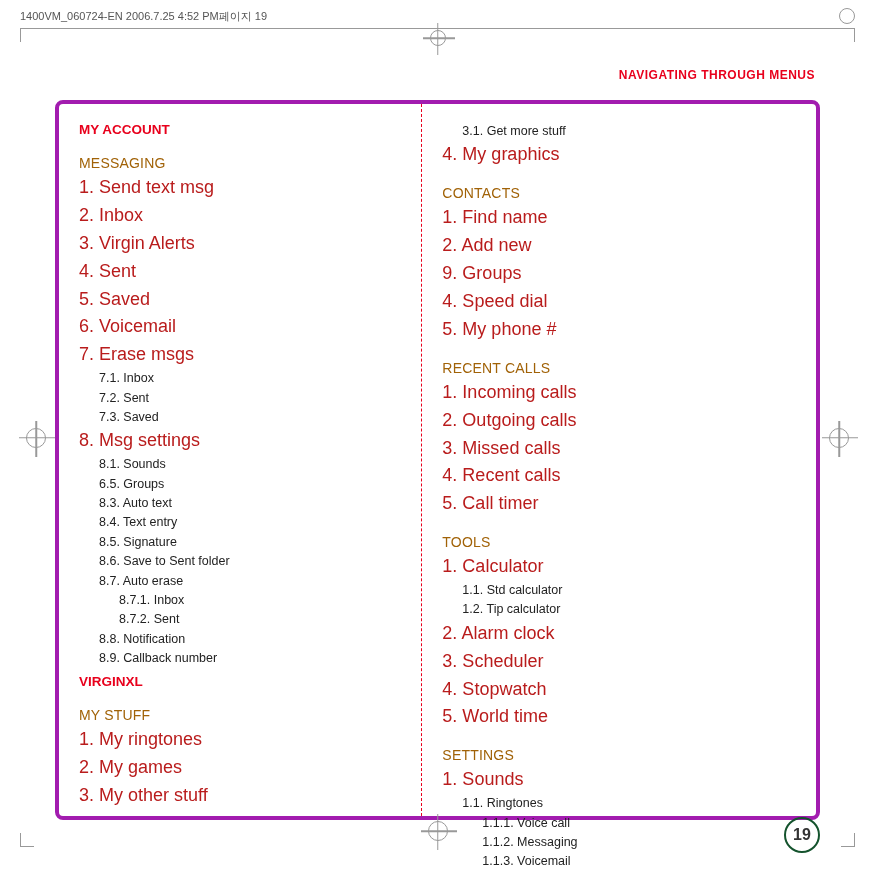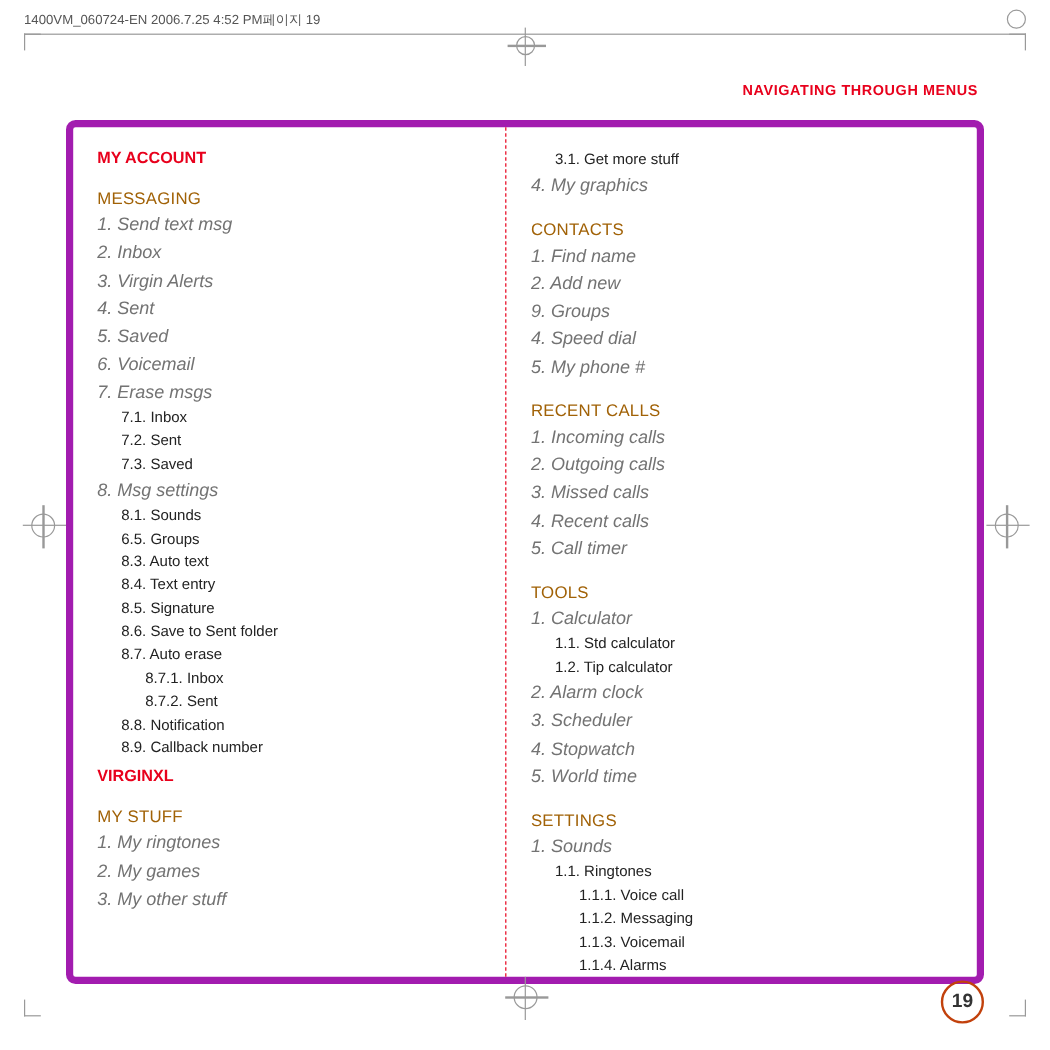--- a/index.html
+++ b/index.html
@@ -66,21 +66,21 @@
       text-transform: uppercase;
     }
 
     
     .main-box {
       position: absolute;
       top: 100px;
       left: 55px;
       right: 55px;
       bottom: 55px;
-      border: 6px solid #a21caf;
+      border: 4px solid #a21caf;
       border-radius: 8px;
       display: flex;
     }
 
     
     .left-col {
       width: 48%;
       padding: 18px 16px 18px 20px;
       border-right: 1.5px dashed #e8001c;
     }
@@ -108,25 +108,24 @@
     
     .category-heading {
       font-size: 13.5px;
       font-weight: 900;
       color: #e8001c;
       margin-bottom: 2px;
       text-transform: uppercase;
     }
 
     .menu-item {
-      font-size: 15px;
-      color: #737373;
+      font-size: 18px;
+      color: #b91c1c;
       line-height: 1.55;
       padding-left: 0;
-      font-style: italic;
     }
     .menu-item-indent1 {
       font-size: 12.5px;
       color: #222;
       line-height: 1.55;
       padding-left: 20px;
     }
     .menu-item-indent2 {
       font-size: 12.5px;
       color: #222;
@@ -136,21 +135,21 @@
 
     .spacer { height: 6px; }
 
     
     .page-number-box {
       position: absolute;
       bottom: 22px;
       right: 55px;
       width: 36px;
       height: 36px;
-      border: 2px solid #c2410c;
+      border: 2px solid #14532d;
       border-radius: 50%;
       display: flex;
       align-items: center;
       justify-content: center;
       font-size: 16px;
       font-weight: 900;
       color: #333;
     }
 
     

